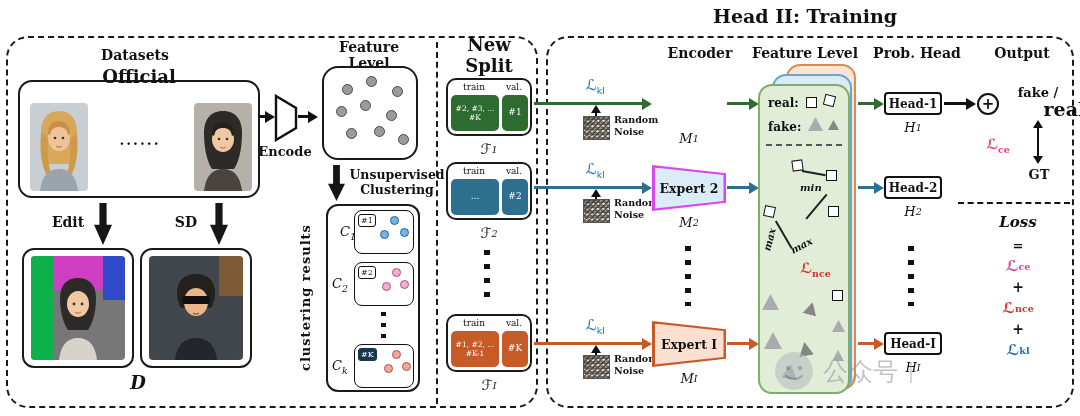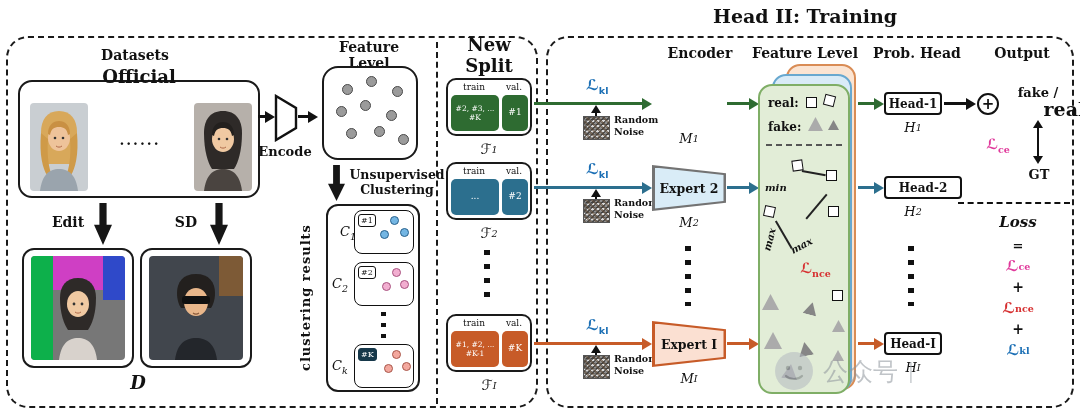--- a/index.html
+++ b/index.html
@@ -25,21 +25,21 @@
 background:
 repeating-linear-gradient(45deg,rgba(90,70,50,.55) 0 2px,transparent 2px 4px),
 repeating-linear-gradient(135deg,rgba(30,30,30,.6) 0 1.5px,transparent 1.5px 3.5px),
 repeating-linear-gradient(0deg,#8f8f8f 0 2px,#d9d9d9 2px 4px,#6f6f6f 4px 5px)}
 .vdots{position:absolute;width:6px;background:repeating-linear-gradient(180deg,#111 0 5px,transparent 5px 14px)}
 .vdots-s{position:absolute;width:5px;background:repeating-linear-gradient(180deg,#111 0 4px,transparent 4px 11px)}
 .trap{position:absolute;clip-path:polygon(0 0,100% 18%,100% 82%,0 100%)}
 .trap .fill{position:absolute;inset:2.5px;clip-path:polygon(0 0,100% 18%,100% 82%,0 100%)}
 .trap .lbl{position:absolute;inset:0;display:flex;align-items:center;justify-content:center;font-weight:bold;font-size:12.5px}
 .tg{background:#2e6b31}.tg .fill{background:#eaf3e2}
-.tb{background:#737373}.tb .fill{background:#d9ecf7}
+.tb{background:#d946ef}.tb .fill{background:#d9ecf7}
 .to{background:#c75b28}.to .fill{background:#fbe0d2}
 .headbox{position:absolute;border:2px solid #111;border-radius:4px;background:#fff;display:flex;align-items:center;justify-content:center;font-weight:bold;font-size:12px}
 .oplus{position:absolute;width:22px;height:22px;border:2.2px solid #111;border-radius:50%;background:#fff;display:flex;align-items:center;justify-content:center;font-weight:bold;font-size:15px;font-family:"DejaVu Sans",sans-serif}
 .dot{position:absolute;border-radius:50%}
 .dot-gray{background:#9b9b9b;border:1.5px solid #4a4a4a}
 .dot-blue{background:#74b6e3;border:1.5px solid #28618c}
 .dot-pink{background:#f2aed0;border:1.5px solid #a8527f}
 .dot-salmon{background:#f3a89e;border:1.5px solid #a8564a}
 .cbox{position:absolute;border:1.6px solid #111;border-radius:8px;background:#fff}
 .tag{position:absolute;border:1.2px solid #111;border-radius:3px;font-size:8px;line-height:11px;padding:0 2px;background:#fff}
@@ -50,21 +50,21 @@
 .ftri-d{background:#868686}
 .ml{position:absolute;font-style:italic;font-size:10px;font-weight:bold}
 .cl{position:absolute;height:1.5px;background:#222;transform-origin:left center}
 .vtext{position:absolute;writing-mode:vertical-rl;transform:rotate(180deg);text-align:center}
 .dash-h{position:absolute;border-top:2.2px dashed #111}
 .dash-h-soft{position:absolute;border-top:2px dashed #555}
 .dash-v{position:absolute;border-left:2.2px dashed #1a1a1a}
 .scriptL{font-family:"DejaVu Sans","DejaVu Serif",serif}
 sub{font-size:9.5px}
 .facebox{position:absolute;overflow:hidden;border-radius:4px}
-.lkl{color:#1b6fb5;font-weight:bold;font-size:15px}
+.lkl{color:#1b6fb5;font-weight:normal;font-size:15px}
 .watermark{position:absolute;display:flex;align-items:center;gap:10px;opacity:.55;z-index:40;pointer-events:none}
 </style>
 </head>
 <body>
 
 <div id="canvas">
 
   <div class="abs ctr b" style="left:630px;top:3px;width:350px;height:26px;font-size:19px">Head II: Training</div>
 
   <div class="stage-border" style="left:6px;top:36px;width:532px;height:372px"></div>
@@ -291,21 +291,21 @@
   <div class="fsq" style="left:806px;top:97px"></div>
   <div class="fsq" style="left:824px;top:95px;transform:rotate(14deg)"></div>
   <div class="abs b" style="left:768px;top:120px;font-size:12px">fake:</div>
   <div class="ftri" style="left:808px;top:117px;width:15px;height:14px"></div>
   <div class="ftri ftri-d" style="left:828px;top:120px;width:11px;height:10px"></div>
   <div class="dash-h-soft" style="left:766px;top:144px;width:76px"></div>
 
   <div class="fsq" style="left:792px;top:160px;transform:rotate(-8deg)"></div>
   <div class="fsq" style="left:826px;top:170px"></div>
   <div class="cl" style="left:802px;top:170px;width:24px;transform:rotate(10deg)"></div>
-  <div class="ml" style="left:765px;top:182px">min</div>
+  <div class="ml" style="left:800px;top:182px">min</div>
   <div class="fsq" style="left:764px;top:206px;transform:rotate(12deg)"></div>
   <div class="fsq" style="left:828px;top:206px"></div>
   <div class="cl" style="left:776px;top:220px;width:32px;transform:rotate(60deg)"></div>
   <div class="cl" style="left:806px;top:218px;width:32px;transform:rotate(-50deg)"></div>
   <div class="ml" style="left:758px;top:234px;transform:rotate(-75deg)">max</div>
   <div class="ml" style="left:790px;top:240px;transform:rotate(-28deg)">max</div>
   <div class="abs b" style="left:800px;top:260px;font-size:14px;color:#d63031"><span class="scriptL">ℒ</span><sub>nce</sub></div>
   <div class="fsq" style="left:832px;top:290px"></div>
   <div class="ftri" style="left:762px;top:294px;width:17px;height:16px"></div>
   <div class="ftri ftri-d" style="left:804px;top:302px;width:14px;height:13px;transform:rotate(15deg)"></div>
@@ -322,21 +322,21 @@
   <div class="line c-orange" style="left:858px;top:342px;width:18px"></div>
   <div class="head-r h-orange" style="left:874px;top:338px"></div>
 
   <div class="headbox" style="left:884px;top:92px;width:58px;height:23px">
       <span>Head-1</span>
     </div>
   <div class="abs ctr it" style="left:898px;top:119px;width:30px;height:16px;font-size:13px">
       <span>H</span>
       <sub>1</sub>
     </div>
-  <div class="headbox" style="left:884px;top:176px;width:78px;height:23px">
+  <div class="headbox" style="left:884px;top:176px;width:58px;height:23px">
       <span>Head-2</span>
     </div>
   <div class="abs ctr it" style="left:898px;top:203px;width:30px;height:16px;font-size:13px">
       <span>H</span>
       <sub>2</sub>
     </div>
   <div class="vdots" style="left:908px;top:246px;height:60px"></div>
   <div class="headbox" style="left:884px;top:332px;width:58px;height:23px">
       <span>Head-I</span>
     </div>

